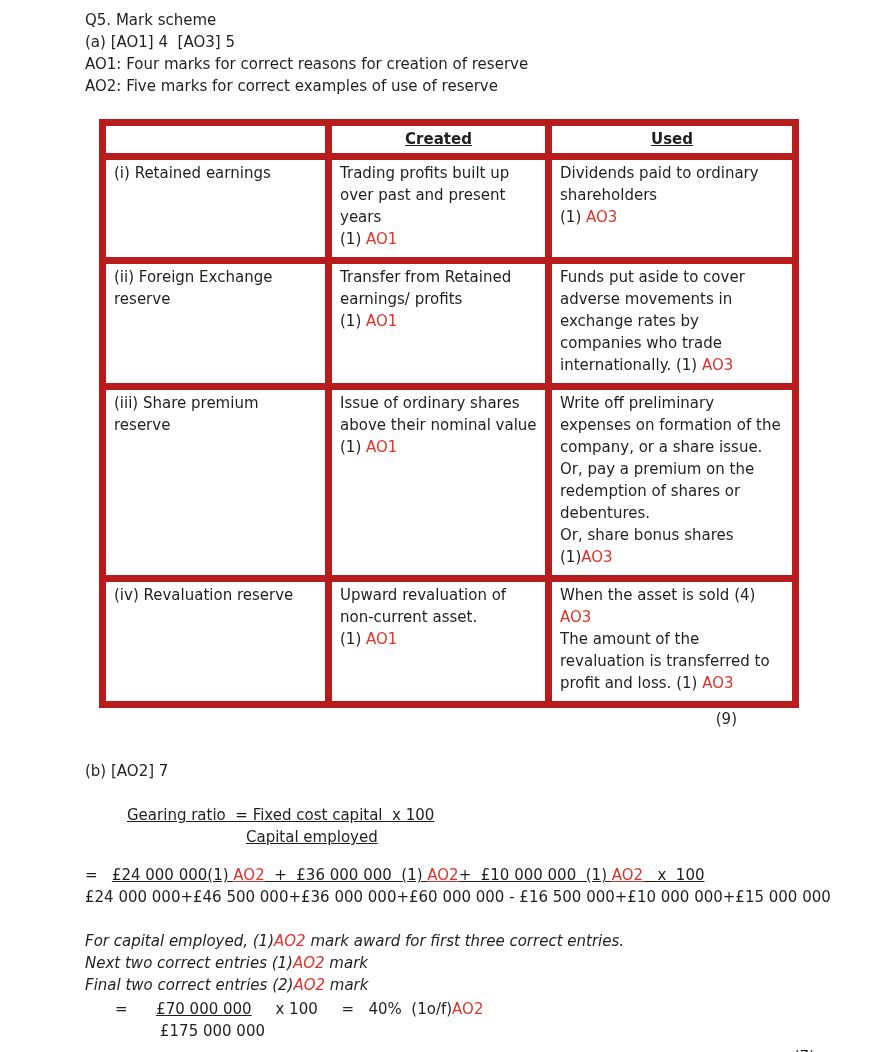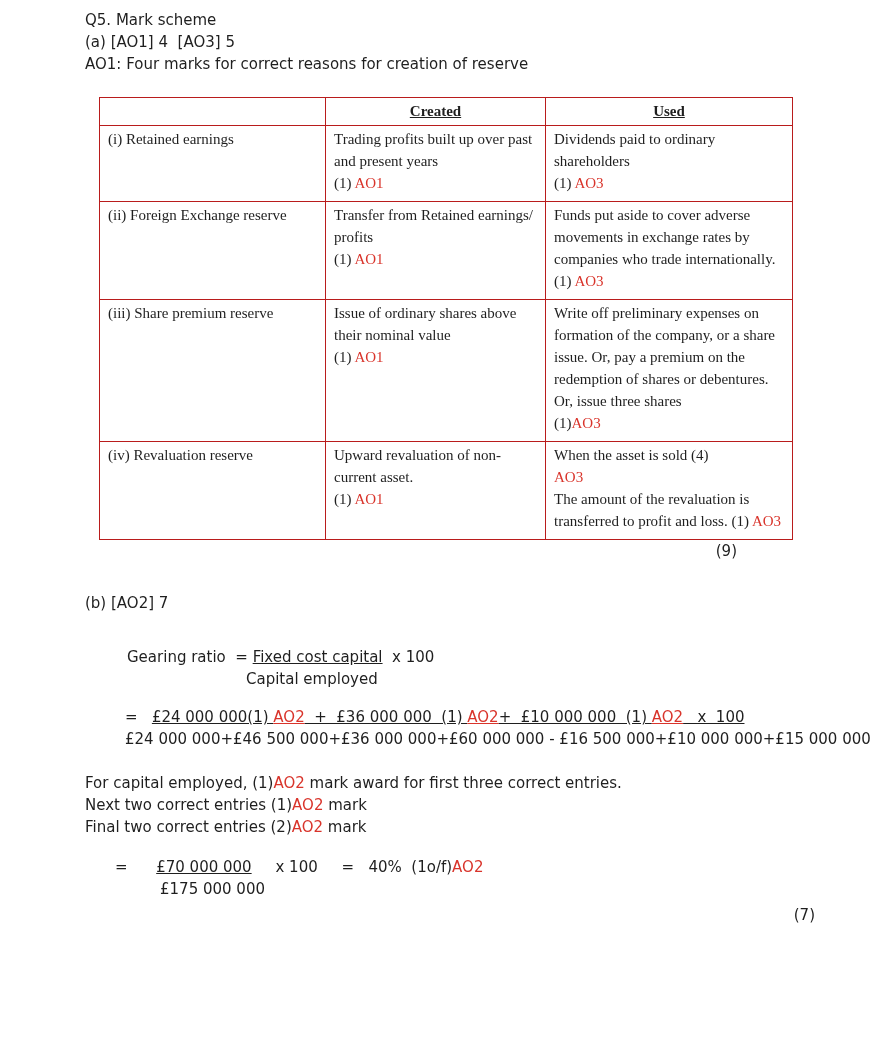--- a/index.html
+++ b/index.html
@@ -6,49 +6,50 @@
   html,body { background:#fff; }
   body {
     width:892px; min-height:1052px;
     font-family:"DejaVu Sans","Liberation Sans",sans-serif;
     font-size:15px; line-height:22px;
     color:var(--text,#1f1f1f);
   }
   .page { padding:9px 0 10px 85px; }
   .bold { font-weight:400; }
   .pre { white-space:pre-wrap; }
-  .nowrap { white-space:pre;margin-left:40px; }
+  .nowrap { white-space:pre; }
   .red { color:var(--mark-red,#d9342b); }
   .u { text-decoration:underline; }
 
   .tablewrap { margin:22px 0 0 14px; width:693px; }
   table { border-collapse:collapse; width:693px; table-layout:fixed; }
-  th,td { border:1px solid #b91c1c; vertical-align:top; padding:2px 8px 7px 8px; text-align:left;font-family:Liberation Serif, serif; }
+  th,td { border:7px solid #b91c1c; vertical-align:top; padding:2px 8px 7px 8px; text-align:left; }
   th { text-align:center; font-weight:700; padding:2px 8px 3px 8px; }
   col.c1 { width:226px; } col.c2 { width:220px; } col.c3 { width:247px; }
   th span { text-decoration:underline; }
 
   .marks9 { text-align:right; padding:0 55px 0 0; }
   .sec-b { margin-top:30px; }
-  .fraction { margin:32px 0 0 42px; }
+  .fraction { margin:22px 0 0 42px;text-decoration:underline; }
   .fraction .denom { margin-left:119px; }
   .calcblock { margin-top:16px; }
-  .notes { margin-top:22px; }
-  .result { margin:18px 0 0 30px; }
+  .notes { margin-top:22px;font-style:italic; }
+  .result { margin:2px 0 0 30px; }
   .result-denom { margin-left:75px; }
   .marks7 { text-align:right; padding-right:77px; margin-top:4px; }
 </style>
 </head>
 <body>
 
 <div class="page">
 
   <div class="bold pre">Q5. Mark scheme</div>
   <div class="bold pre">(a) [AO1] 4  [AO3] 5</div>
   <div class="bold pre">AO1: Four marks for correct reasons for creation of reserve</div>
+  <div class="bold pre">AO2: Five marks for correct examples of use of reserve</div>
 
   <div class="tablewrap">
     <table>
       <colgroup>
           <col class="c1">
           <col class="c2">
           <col class="c3">
         </colgroup>
       <thead>
         <tr>
@@ -64,21 +65,21 @@
           <td><span>Dividends paid to ordinary shareholders</span><br><span>(1) </span><span class="red">AO3</span></td>
         </tr>
         <tr>
           <td>(ii) Foreign Exchange reserve</td>
           <td><span>Transfer from Retained earnings/ profits</span><br><span>(1) </span><span class="red">AO1</span></td>
           <td><span>Funds put aside to cover adverse movements in exchange rates by companies who trade internationally. (1) </span><span class="red">AO3</span></td>
         </tr>
         <tr>
           <td>(iii) Share premium reserve</td>
           <td><span>Issue of ordinary shares above their nominal value</span><br><span>(1) </span><span class="red">AO1</span></td>
-          <td><span>Write off preliminary expenses on formation of the company, or a share issue. Or, pay a premium on the redemption of shares or debentures.</span><br><span>Or, issue three shares</span><br><span>(1)</span><span class="red">AO3</span></td>
+          <td><span>Write off preliminary expenses on formation of the company, or a share issue. Or, pay a premium on the redemption of shares or debentures.</span><br><span>Or, share bonus shares</span><br><span>(1)</span><span class="red">AO3</span></td>
         </tr>
         <tr>
           <td>(iv)  Revaluation reserve</td>
           <td><span>Upward revaluation of non-current asset.</span><br><span>(1) </span><span class="red">AO1</span></td>
           <td><span>When the asset is sold (4)</span><br><span class="red">AO3</span><br><span>The amount of the revaluation is transferred to profit and loss. (1) </span><span class="red">AO3</span></td>
         </tr>
       </tbody>
     </table>
     <div class="marks9 bold">(9)</div>
   </div>

